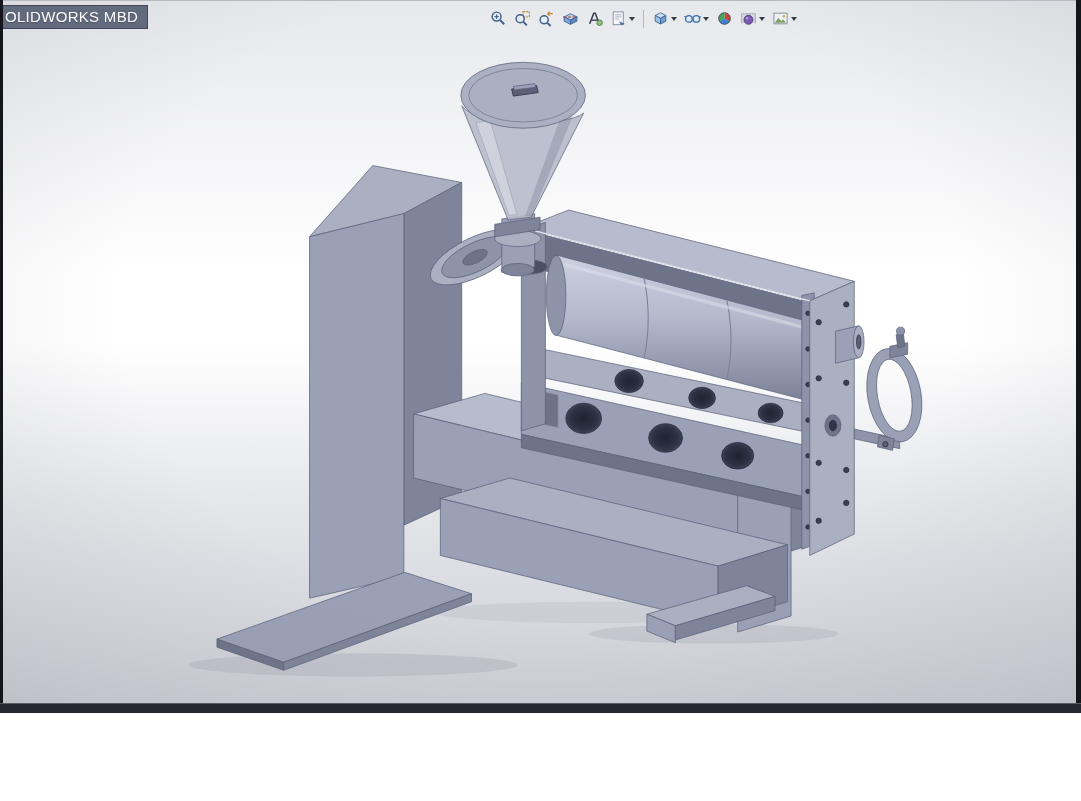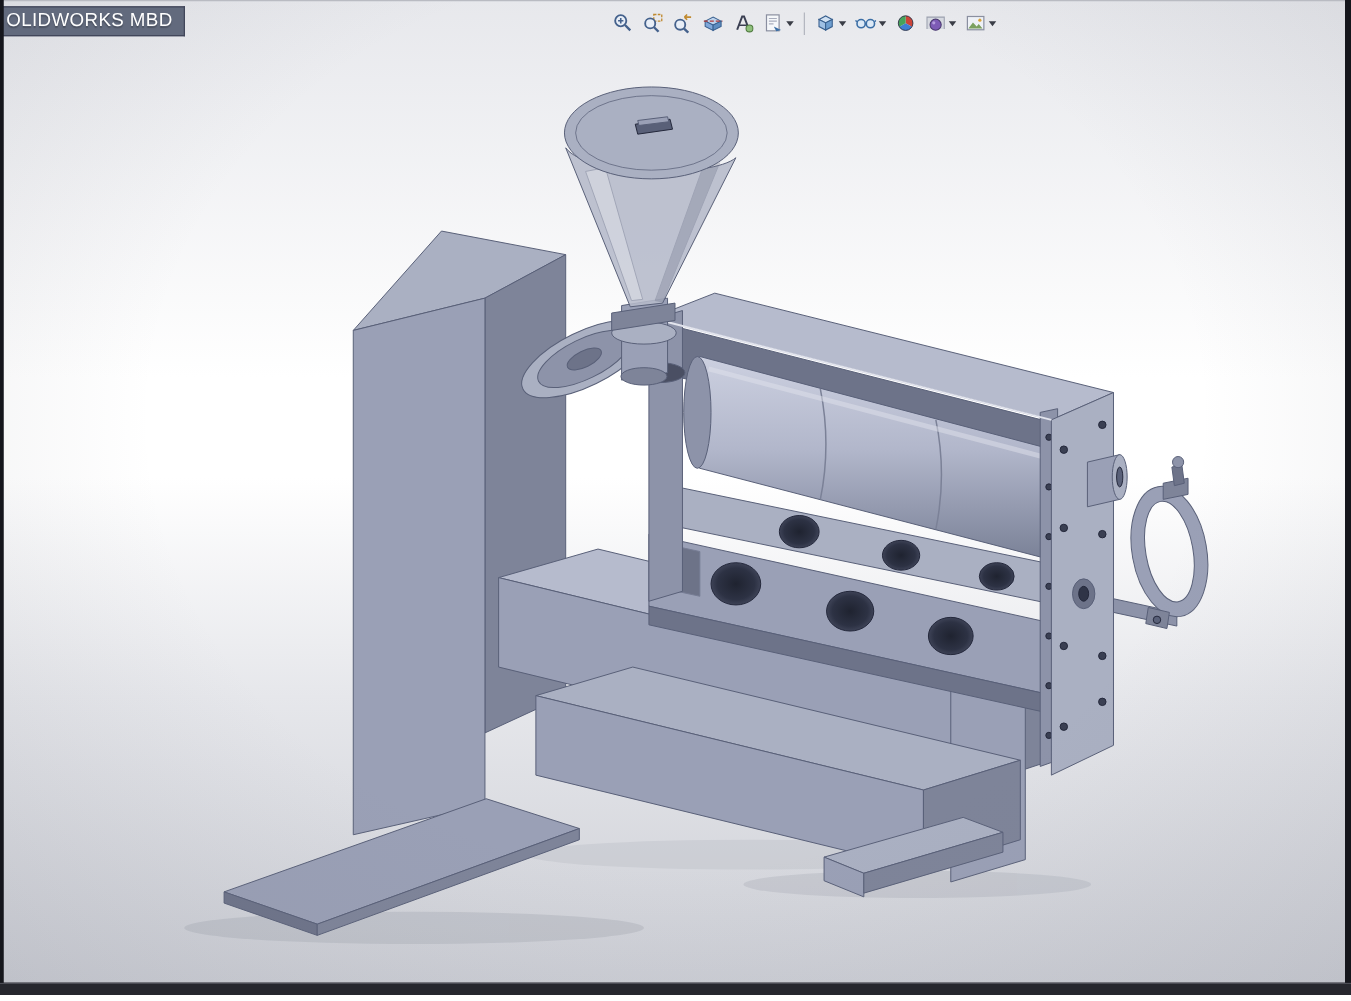--- a/index.html
+++ b/index.html
@@ -3,21 +3,21 @@
 <meta charset="utf-8">
 <style>
   html,body{margin:0;padding:0;}
   body{width:1081px;height:801px;overflow:hidden;font-family:"Liberation Sans",sans-serif;background:#fff;}
   :root{
     --model-light:#b6bbcd; --model-mid:#9aa0b6; --model-dark:#7e8499; --model-darker:#6d7389;
     --model-steel:#8d93a9; --model-pale:#aab0c2; --model-edge:#596078; --hole:#30354a;
     --bg-top:#e7e8ec; --bg-mid:#ffffff; --bg-bottom:#cbcdd4;
     --frame:#15161c; --bottom-bar:#26272e; --chip-bg:#626a7d; --chip-text:#ffffff;
   }
-  .window{position:relative;width:1081px;height:796px;overflow:hidden;}
+  .window{position:relative;width:1081px;height:713px;overflow:hidden;}
   .viewport{
     position:absolute;inset:0;
     background:linear-gradient(180deg,var(--bg-top) 0%,var(--bg-mid) 38%,#ffffff 48%,#e6e7eb 70%,var(--bg-bottom) 100%);
   }
   .viewport::after{
     content:"";position:absolute;inset:0;pointer-events:none;
     background:radial-gradient(ellipse at 50% 42%, rgba(255,255,255,0) 55%, rgba(120,123,136,.16) 100%);
   }
   .model-svg{position:absolute;inset:0;width:100%;height:100%;}
   

